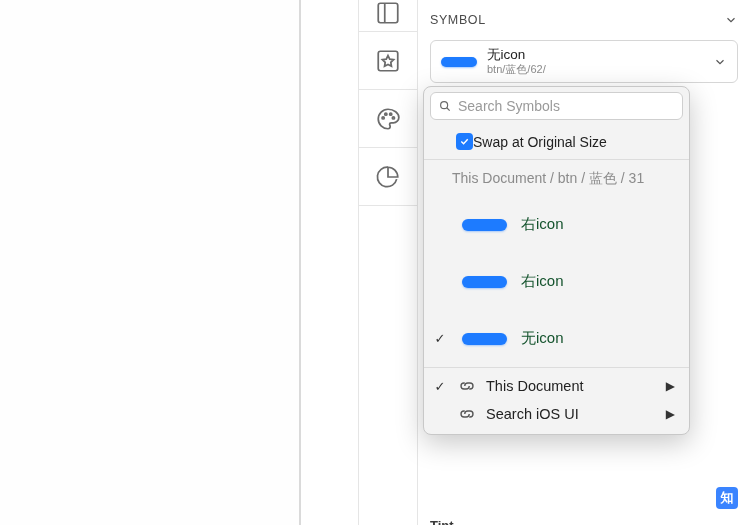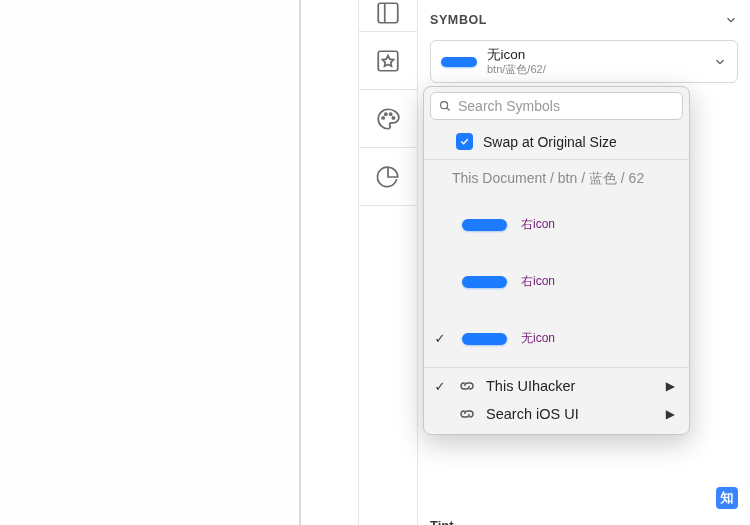--- a/index.html
+++ b/index.html
@@ -33,21 +33,21 @@
   .rail svg { width: 26px; height: 26px; stroke: #6b6b6b; fill: none; stroke-width: 1.6; }
 
   
   .inspector {
     position: absolute; left: 418px; top: 0; width: 332px; height: 525px;
     background: #ffffff;
     padding: 0 12px;
   }
   .section-header {
     display: flex; align-items: center; justify-content: space-between;
-    height: 40px; color: #4a4a4a; font-size: 12.5px; font-weight: 700; letter-spacing: 0.6px;
+    height: 40px; color: #4a4a4a; font-size: 12.5px; font-weight: 400; letter-spacing: 0.6px;
   }
   .chev { width: 14px; height: 14px; stroke:#555; fill:none; stroke-width:2; }
 
   .symbol-card {
     border: 1px solid #d6d6d6; border-radius: 6px;
     height: 43px; display:flex; align-items:center;
     padding: 0 10px; gap:10px; position: relative;
   }
   .pill {
     width: 36px; height: 10px; border-radius: 5px; background: #1d7bff;
@@ -76,21 +76,21 @@
     height:28px; padding:0 7px;
   }
   .search input {
     border:none; outline:none; flex:1; font-size:14px; color:#333;
     background:transparent;
   }
   .search input::placeholder { color:#9a9a9a; }
   .mag { width:14px; height:14px; stroke:#6a6a6a; fill:none; stroke-width:2; }
 
   .swap-row {
-    display:flex; align-items:center; gap:10px;
+    display:flex; align-items:center; 
     padding: 9px 14px 9px 32px;
     border-bottom: 1px solid #dcdcdc;
     font-size: 14px; color:#222;
   }
   .cbx {
     width:17px; height:17px; border-radius:4px; background:#1d7bff;
     display:flex; align-items:center; justify-content:center;
   }
   .cbx svg { width:11px; height:11px; stroke:#fff; stroke-width:3; fill:none; }
 
@@ -102,21 +102,21 @@
   .item {
     display:flex; align-items:center; gap:14px;
     padding: 6px 14px 6px 8px;
     height: 57px;
   }
   .item .tick { width:16px; text-align:center; color:#333; font-size:13px; }
   .item-pill {
     width: 45px; height: 12px; border-radius: 6px; background:#1d7bff;
     box-shadow: 0 1px 2px rgba(29,123,255,.35);
   }
-  .item-label { font-size: 12px; color:#701a75; }
+  .item-label { font-size: 15px; color:#14532d; }
 
   .footer {
     border-top:1px solid #dcdcdc;
     padding: 4px 0 6px 0;
   }
   .frow {
     display:flex; align-items:center; gap:10px;
     padding: 5px 14px 5px 8px;
     font-size: 14.5px; color:#222;
   }
@@ -217,21 +217,21 @@
 
   <div class="swap-row">
     <span class="cbx">
       <svg viewBox="0 0 24 24">
           <polyline points="5 12 10 17 19 7"></polyline>
         </svg>
     </span>
     <span>Swap at Original Size</span>
   </div>
 
-  <div class="crumb">This Document / btn / 蓝色 / 62</div>
+  <div class="crumb">This Document / btn / 蓝色 / 31</div>
 
   <div>
     <div class="item">
       <span class="tick"></span>
       <span class="item-pill"></span>
       <span class="item-label">右icon</span>
     </div>
     <div class="item">
       <span class="tick"></span>
       <span class="item-pill"></span>
@@ -244,21 +244,21 @@
     </div>
   </div>
 
   <div class="footer">
     <div class="frow">
       <span class="tick">✓</span>
       <svg class="chain-icon" viewBox="0 0 24 24">
           <path d="M9 12a4 4 0 0 1 4-4h3a4 4 0 1 1 0 8h-1"></path>
           <path d="M15 12a4 4 0 0 1-4 4H8a4 4 0 1 1 0-8h1"></path>
         </svg>
-      <span>This UIhacker</span>
+      <span>This Document</span>
       <span class="arrow">▶</span>
     </div>
     <div class="frow">
       <span class="tick"></span>
       <svg class="chain-icon" viewBox="0 0 24 24">
           <path d="M9 12a4 4 0 0 1 4-4h3a4 4 0 1 1 0 8h-1"></path>
           <path d="M15 12a4 4 0 0 1-4 4H8a4 4 0 1 1 0-8h1"></path>
         </svg>
       <span>Search iOS UI</span>
       <span class="arrow">▶</span>

